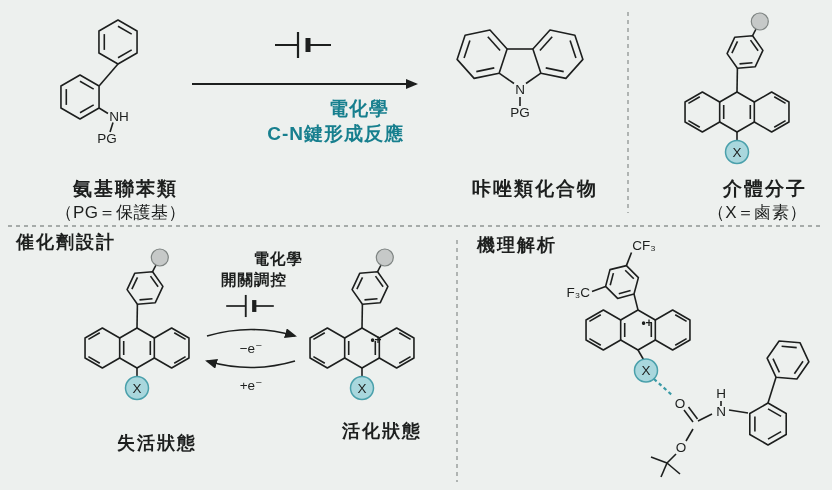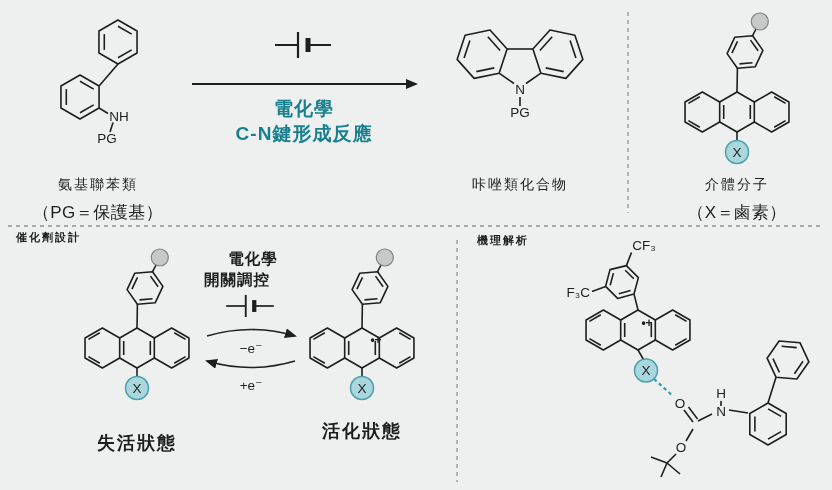--- a/index.html
+++ b/index.html
@@ -4,25 +4,25 @@
 <style>
   * { margin:0; padding:0; box-sizing:border-box; }
   html,body { width:832px; height:490px; background:#edf0ee; }
   body { font-family:"Liberation Sans","DejaVu Sans",sans-serif; color:#1d1f1e; }
   .canvas { position:relative; width:832px; height:490px; background:#edf0ee; overflow:hidden; }
   svg.art { position:absolute; left:0; top:0; }
   svg text { font-family:"Liberation Sans","DejaVu Sans",sans-serif; fill:#1d1f1e; }
   .atom { font-size:13.5px; }
   .charge { font-size:12px; font-weight:bold; }
   .etext { font-size:13.5px; }
-  .label { position:absolute; text-align:center; color:#1d1f1e; }
-  .title-lg { font-size:14px; font-weight:normal; letter-spacing:2px; }
+  .label { position:absolute; text-align:right; color:#1d1f1e; }
+  .title-lg { font-size:19px; font-weight:bold; letter-spacing:2px; }
   .subtitle { font-size:17px; letter-spacing:0.5px; }
   .teal-line { color:#177f8e; font-weight:bold; font-size:19px; letter-spacing:1px; }
-  .panel-title { font-size:11px; font-weight:bold; letter-spacing:2px; text-align:left; }
+  .panel-title { font-size:18px; font-weight:bold; letter-spacing:2px; text-align:left; }
   .switch-line { font-size:15.5px; font-weight:bold; letter-spacing:1px; }
   .state-label { font-size:18px; font-weight:bold; letter-spacing:2px; }
 </style>
 </head>
 <body>
 
 <div class="canvas">
 
   <svg class="art" width="832" height="490" viewBox="0 0 832 490">
     <defs>

